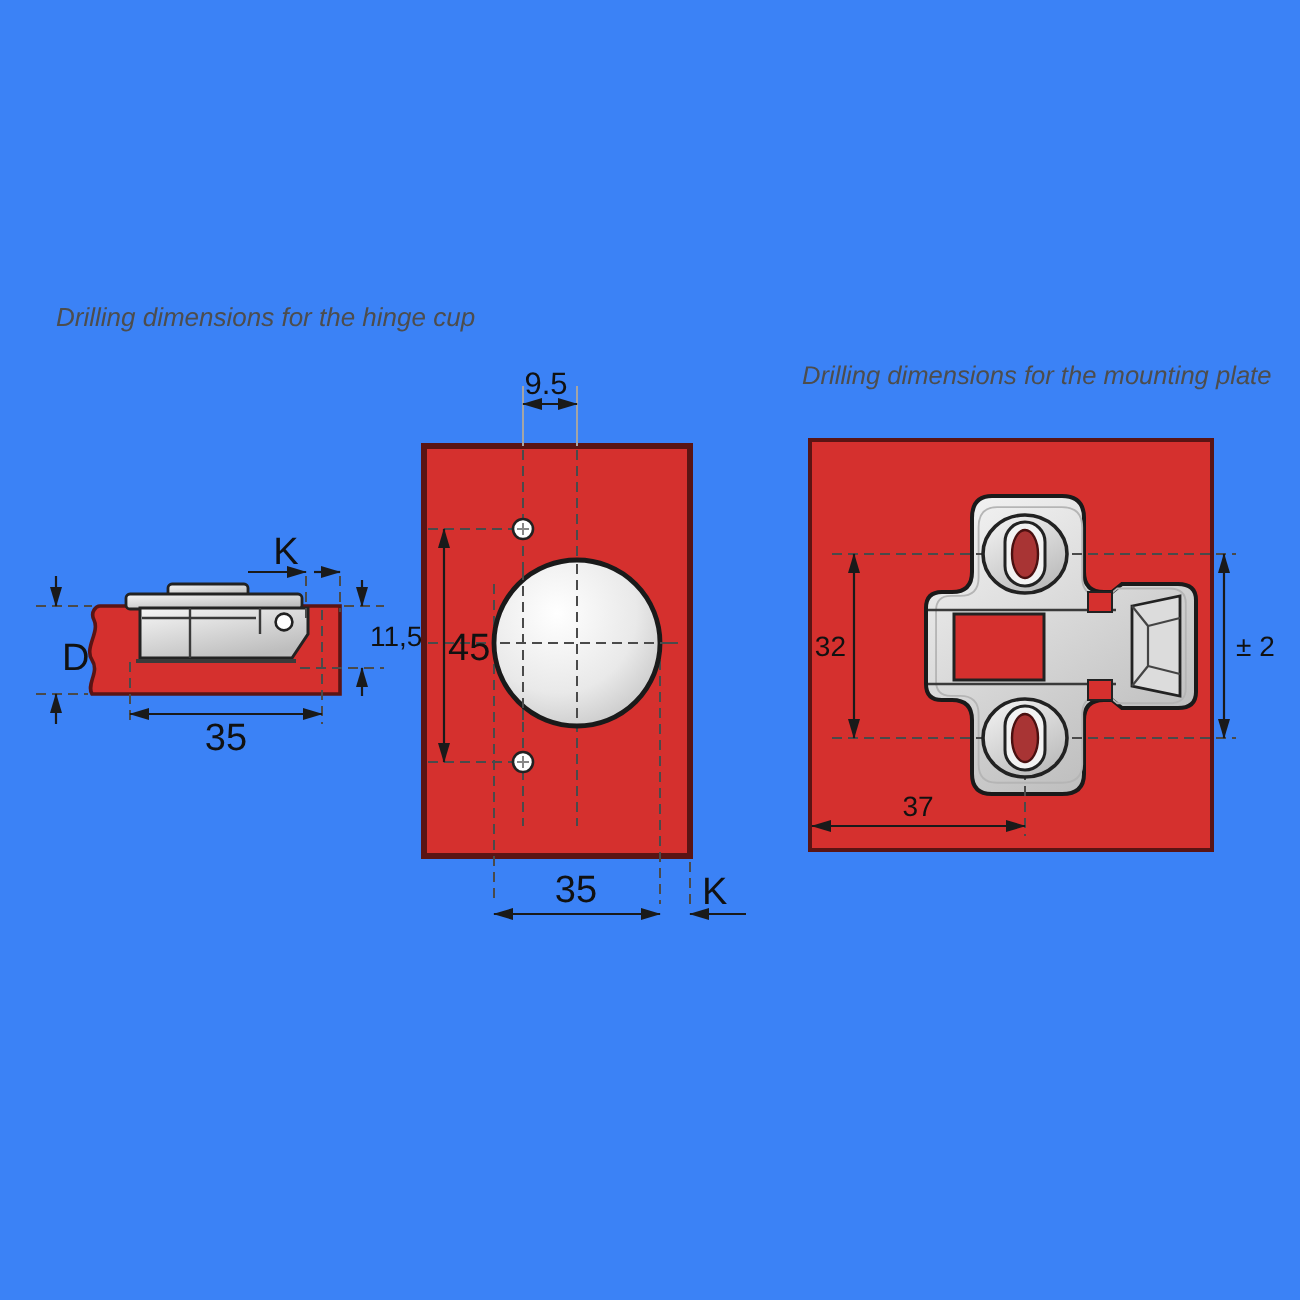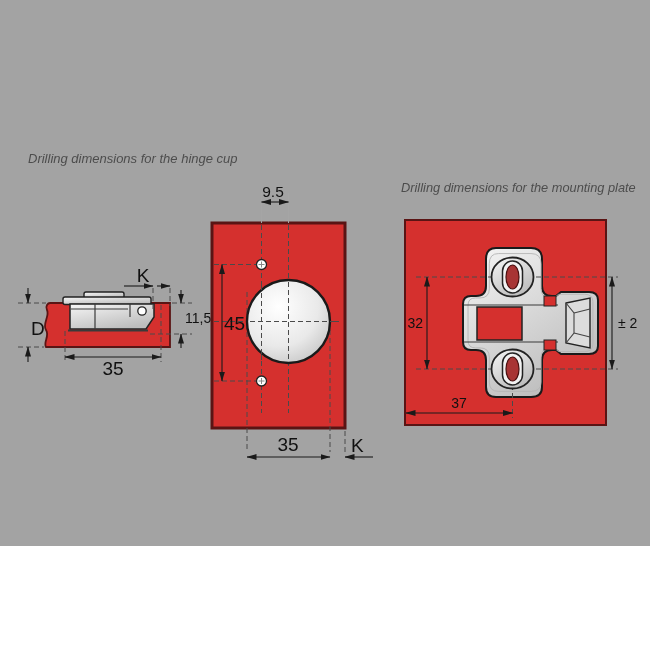--- a/index.html
+++ b/index.html
@@ -1,16 +1,16 @@
 <!DOCTYPE html>
 <html style="--panel-red: #d5302e; --panel-border: #5a1414; --line: #1a1a1a; --dash: #4a4a4a; --metal-light: #f6f6f6; --metal-dark: #bdbdbd; --title-text: #4d4d4d;"><head>
 <meta charset="utf-8">
 <style>
   html,body{margin:0;padding:0;background:#ffffff;}
-  #stage{position:relative;width:650px;height:546px;background:#a3a3a3;overflow:hidden;}
+  #stage{position:relative;width:650px;height:650px;background:#3b82f6;overflow:hidden;}
   svg{display:block;}
   text{font-family:"Liberation Sans","DejaVu Sans",sans-serif;fill:#111;}
   .dim-lg{font-size:19px;}
   .dim-md{font-size:15.5px;}
   .dim-sm{font-size:14px;}
   .title-txt{font-size:13px;font-style:italic;fill:var(--title-text,#4d4d4d);}
   .dimline{stroke:var(--line,#1a1a1a);stroke-width:1.1;fill:none;}
   .dash{stroke:var(--dash,#4a4a4a);stroke-width:1;stroke-dasharray:5 3;fill:none;}
   .tick{stroke:#a5a5a5;stroke-width:1;fill:none;}
   .thin{stroke:#3a3a3a;stroke-width:1.2;fill:none;}

